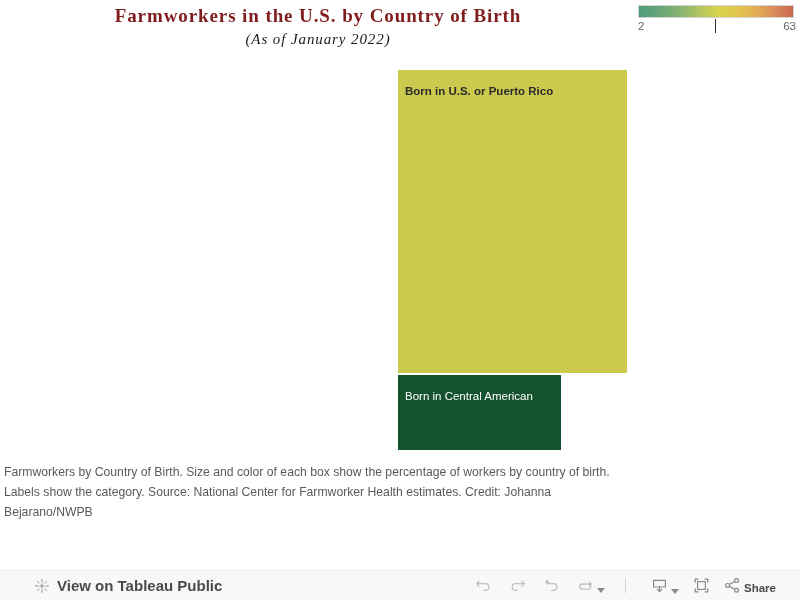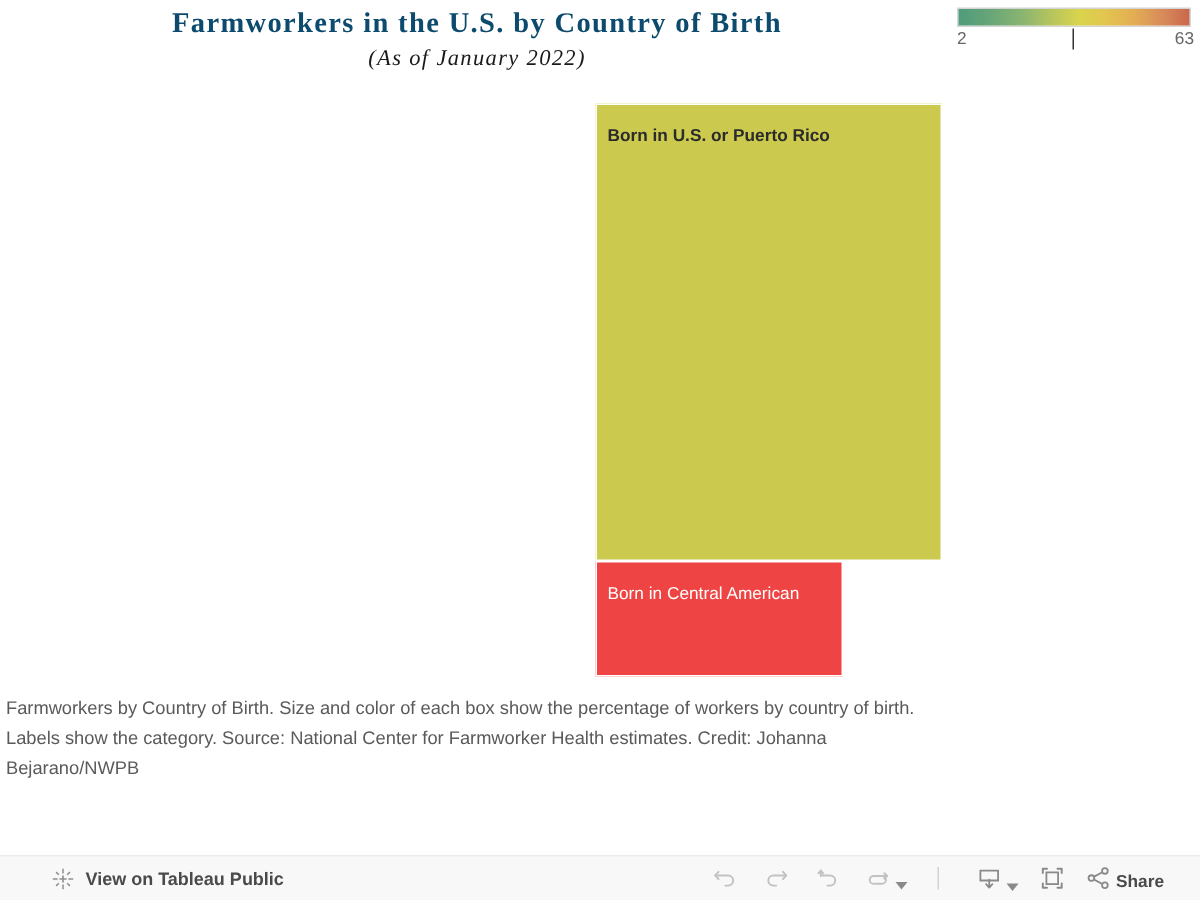--- a/index.html
+++ b/index.html
@@ -24,21 +24,21 @@
     position: absolute;
     left: 8px;
     top: 4px;
     width: 620px;
     text-align: center;
   }
   .viz-title {
     font-family: "Liberation Serif", "DejaVu Serif", serif;
     font-size: 19px;
     font-weight: bold;
-    color: #0c4a6e;
+    color: #7f1d1d;
     letter-spacing: 0.9px;
     line-height: 24px;
     white-space: nowrap;
   }
   .viz-subtitle {
     font-family: "Liberation Serif", "DejaVu Serif", serif;
     font-size: 15px;
     font-style: italic;
     color: #1a1a1a;
     letter-spacing: 0.9px;
@@ -159,21 +159,21 @@
     display: flex;
     align-items: center;
   }
   .tb-left {
     display: flex;
     align-items: center;
     margin-left: 34px;
     gap: 7px;
   }
   .tb-link-text {
-    font-size: 12px;
+    font-size: 15px;
     font-weight: bold;
     color: #4a4a4a;
   }
   .tb-spacer { flex: 1 1 auto; }
   .tb-center {
     display: flex;
     align-items: center;
     gap: 17px;
   }
   .tb-right {
@@ -226,21 +226,21 @@
     <div class="legend-labels">
       <span class="legend-min">2</span>
       <span class="legend-max">63</span>
     </div>
   </div>
 
   <div class="treemap" id="treemap">
       <div class="tm-cell" style="left: 389px; top: 0px; width: 231px; height: 305px; background: rgb(204, 202, 78);">
         <div class="tm-label dark">Born in U.S. or Puerto Rico</div>
       </div>
-      <div class="tm-cell" style="left: 389px; top: 305px; width: 165px; height: 77px; background: #ef4444;">
+      <div class="tm-cell" style="left: 389px; top: 305px; width: 165px; height: 77px; background: #14532d;">
         <div class="tm-label light">Born in Central American</div>
       </div>
     </div>
 
   <div class="caption">Farmworkers by Country of Birth. Size and color of each box show the percentage of workers by country of birth. Labels show the category. Source: National Center for Farmworker Health estimates. Credit: Johanna Bejarano/NWPB</div>
 
   <div class="toolbar">
 
     <div class="tb-left">
       <span>

